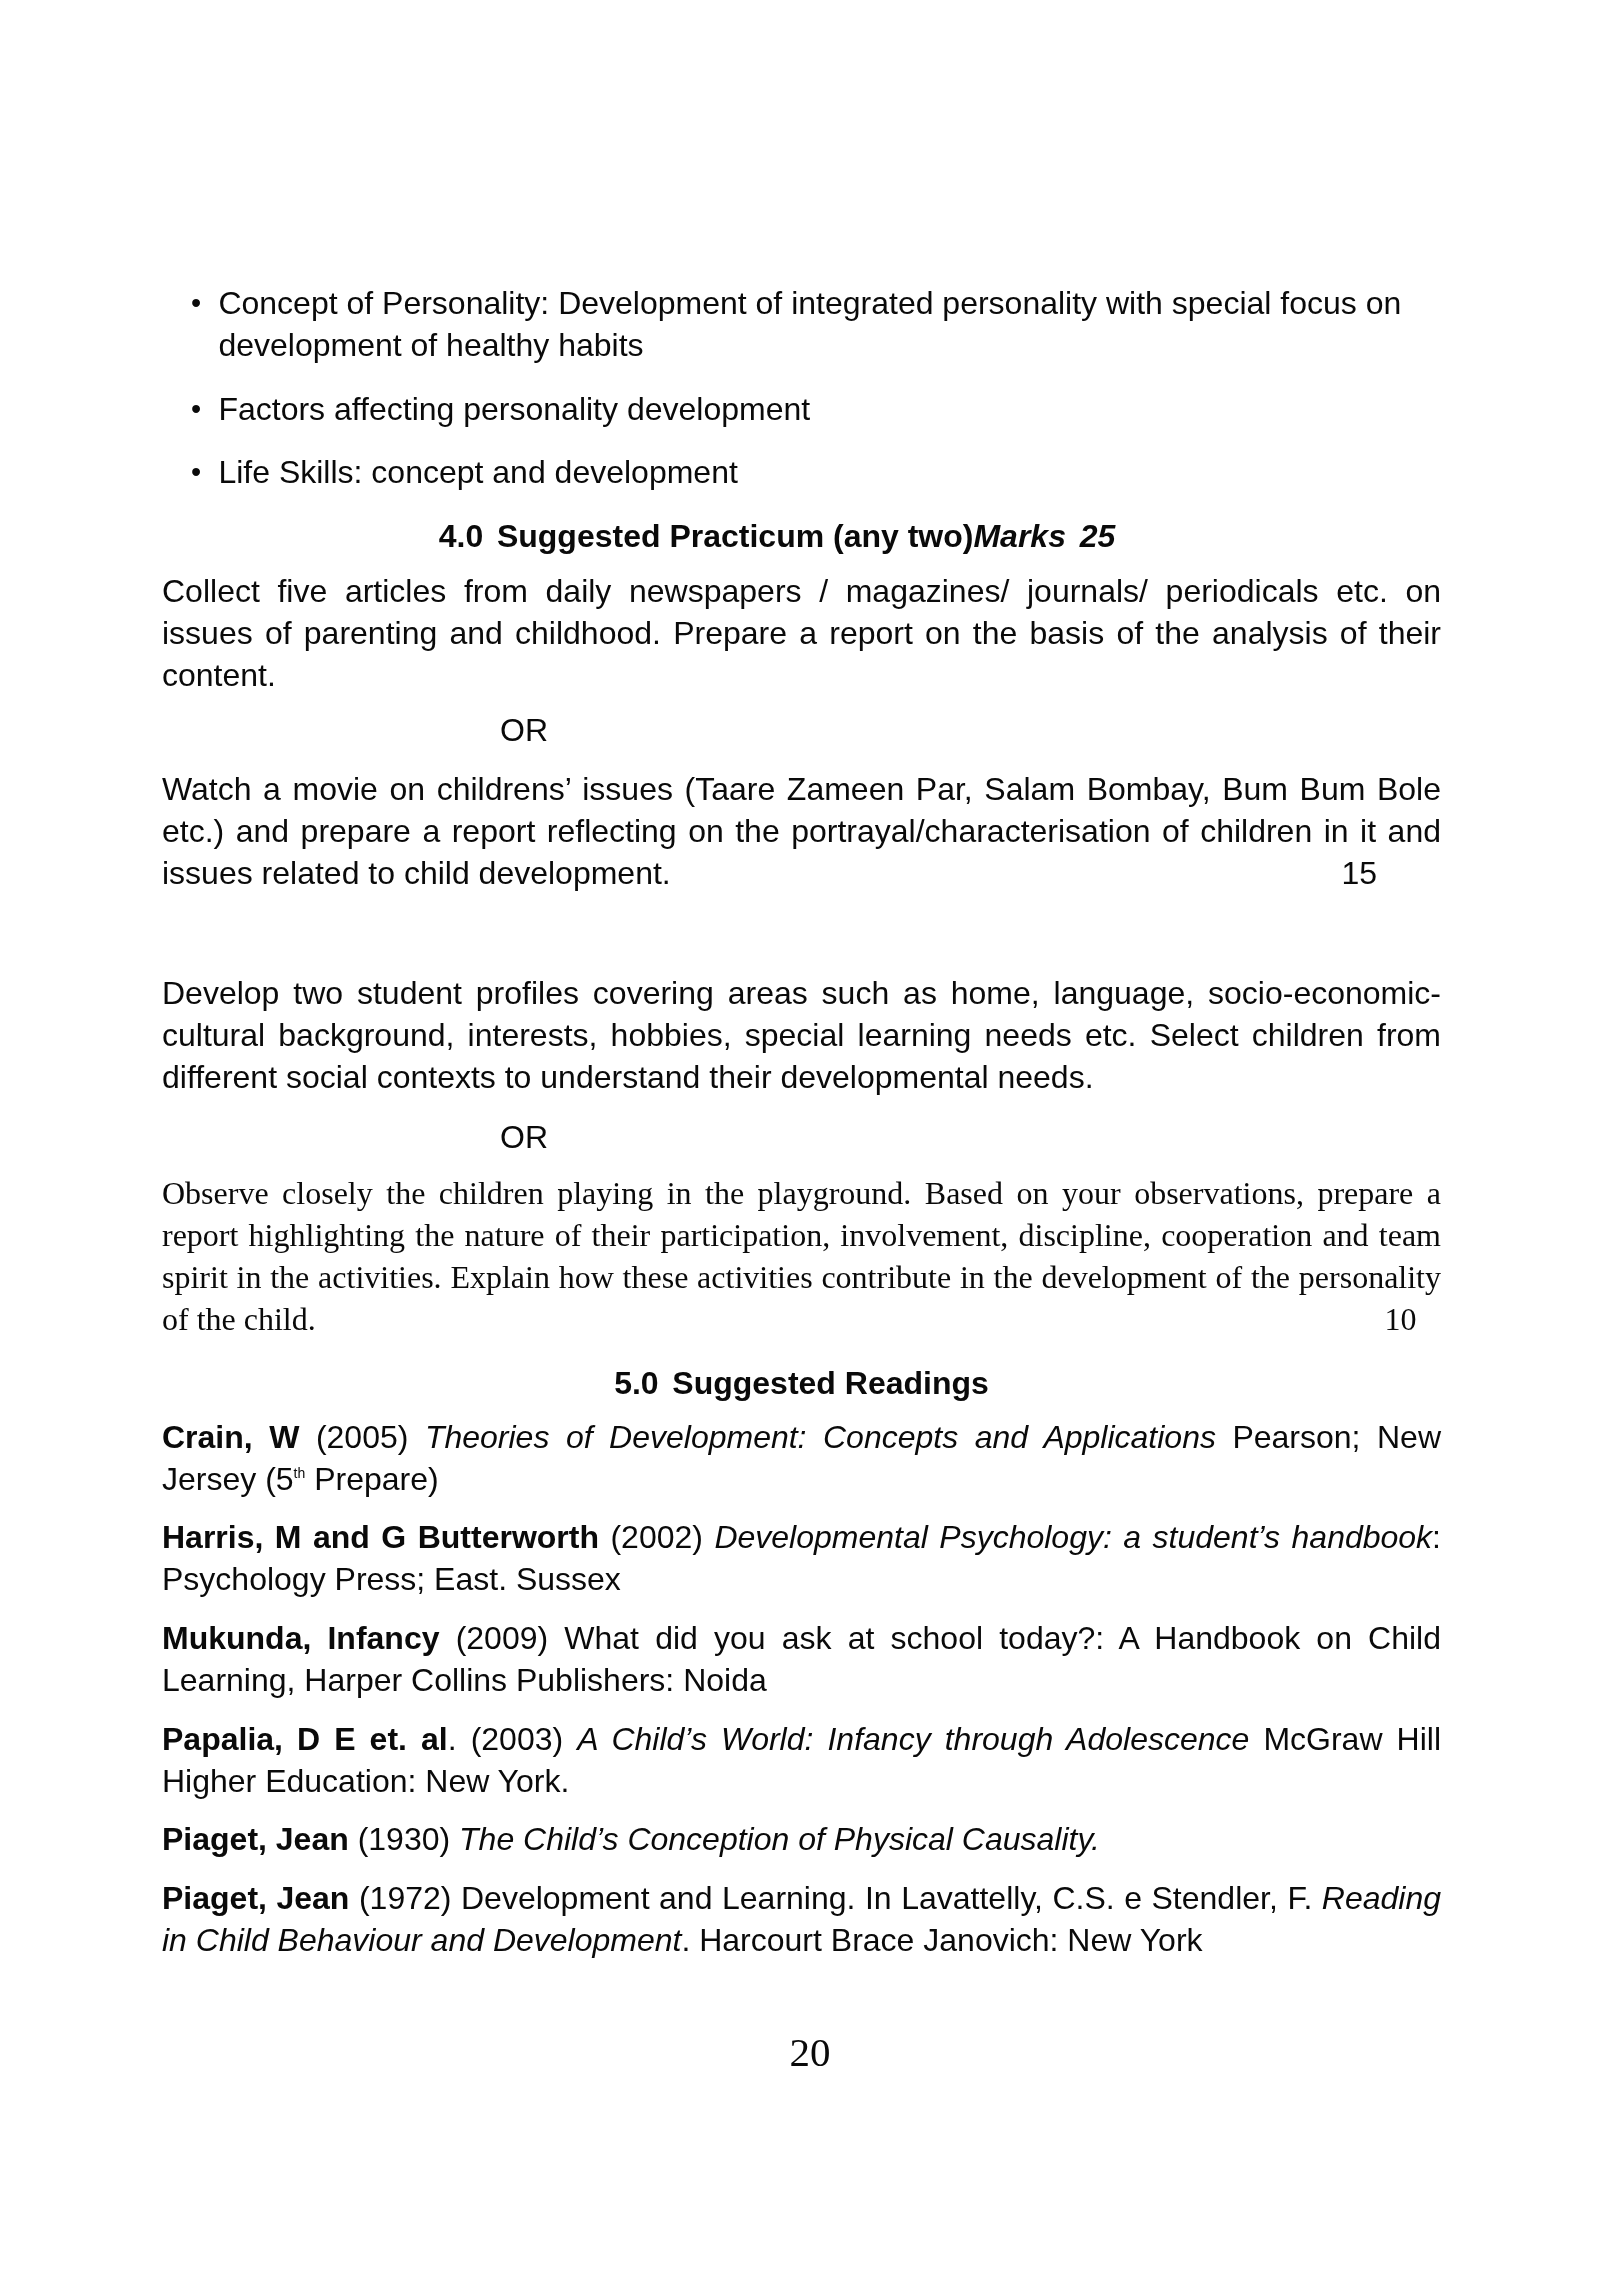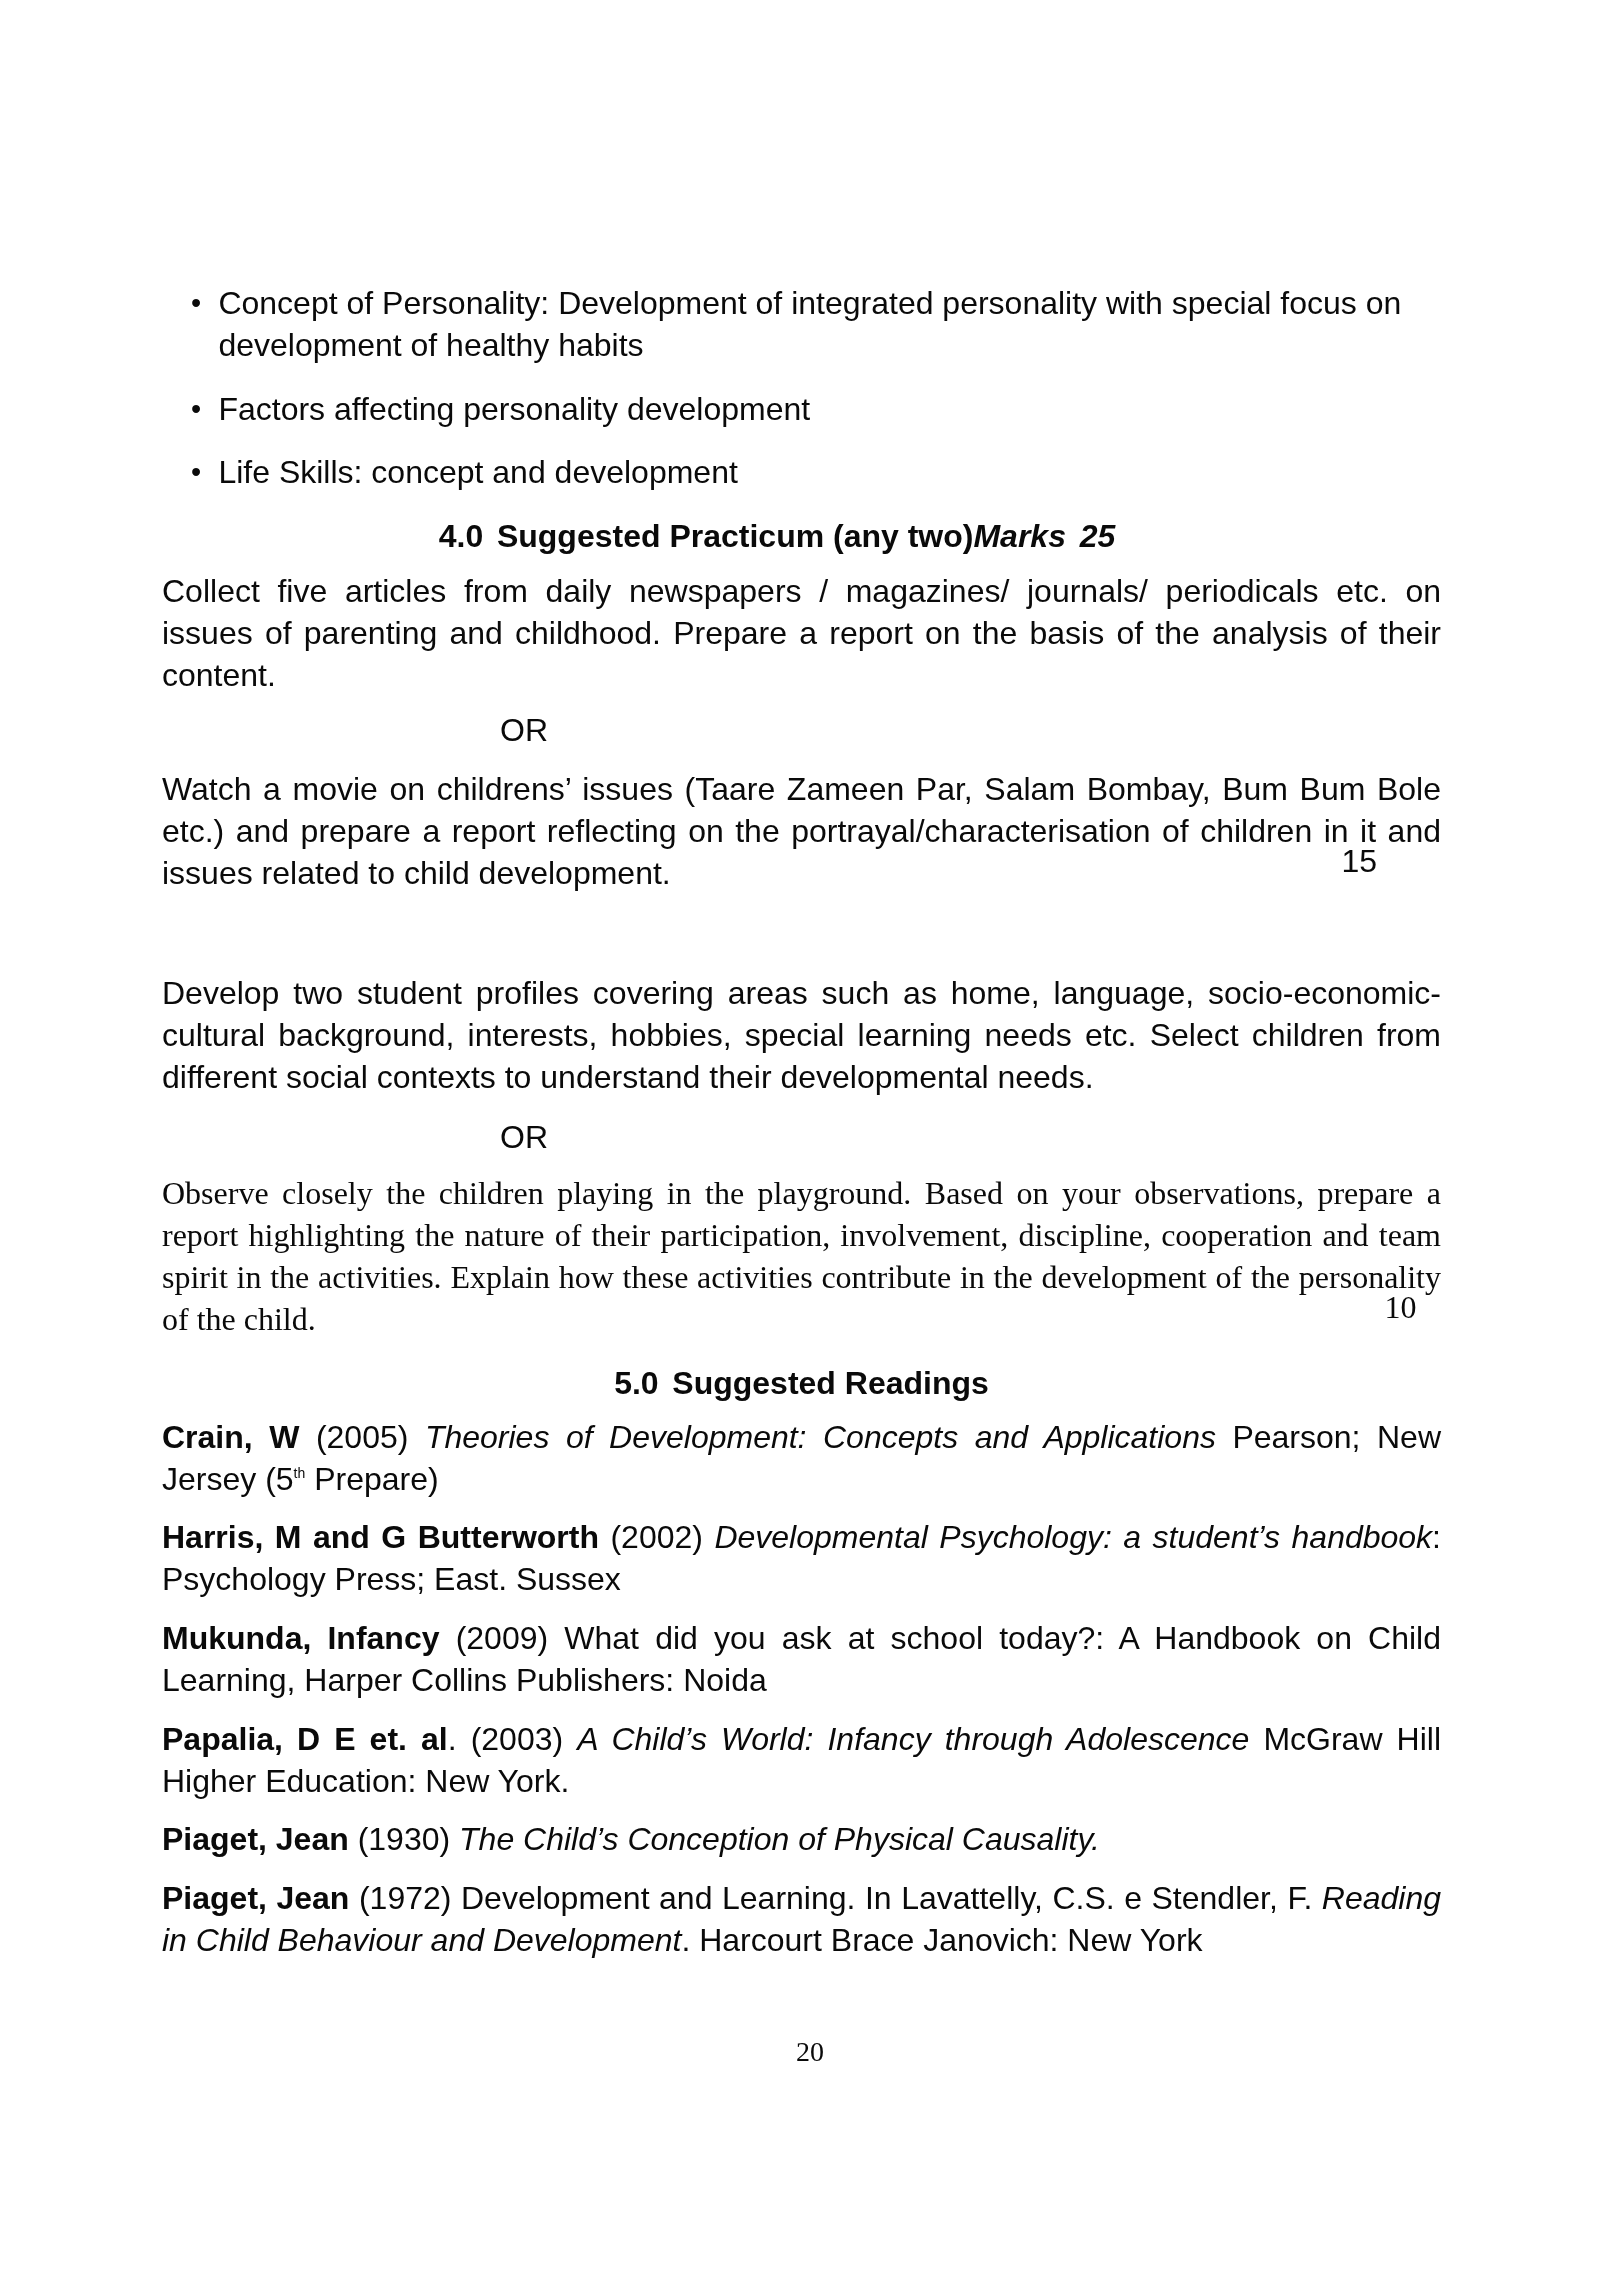--- a/index.html
+++ b/index.html
@@ -30,30 +30,30 @@
 
   .para { margin: 0 0 16.7px 0; text-align: justify; position: relative; }
   .para.p1 { margin-bottom: 12.7px; }
   .para.p2 { margin-bottom: 78px; }
   .para.p3 { margin-bottom: 18.6px; }
   .para.p4 { margin-bottom: 21.6px; font-family: Liberation Serif, serif; }
 
   .or-line { text-align: left; text-indent: 338px; margin: 0 0 16.7px 0; }
   .or-line.or2 { margin-bottom: 13.7px; }
 
-  .marks-abs { position: absolute; bottom: 12px; }
+  .marks-abs { position: absolute; bottom: 0; }
   .marks-abs.m15 { right: 64px; }
   .marks-abs.m10 { right: 24.5px; }
 
   .ref { margin-bottom: 16.7px; }
   .ref .b { font-weight: bold; }
   .ref .i { font-style: italic; }
   .ref sup { font-size: 14px; vertical-align: super; line-height: 0; }
 
-  .page-number { position: absolute; top: 2031px; left: 0; width: 100%; text-align: center; font-family: "Liberation Serif", "DejaVu Serif", serif; font-size: 28px; }
+  .page-number { position: absolute; top: 2031px; left: 0; width: 100%; text-align: center; font-family: "Liberation Serif", "DejaVu Serif", serif; font-size: 41px; }
 </style>
 </head>
 <body>
 
 <div class="page">
   <div class="body-area">
 
     <div class="bullet-item">
       <span class="bullet-dot">•</span>
       <div class="bullet-text">Concept of Personality: Development of integrated personality with special focus on development of healthy habits</div>

